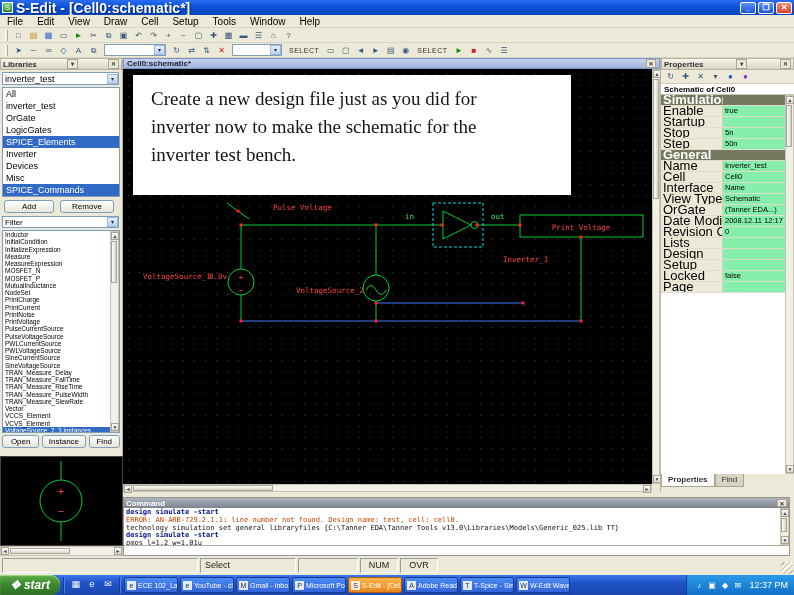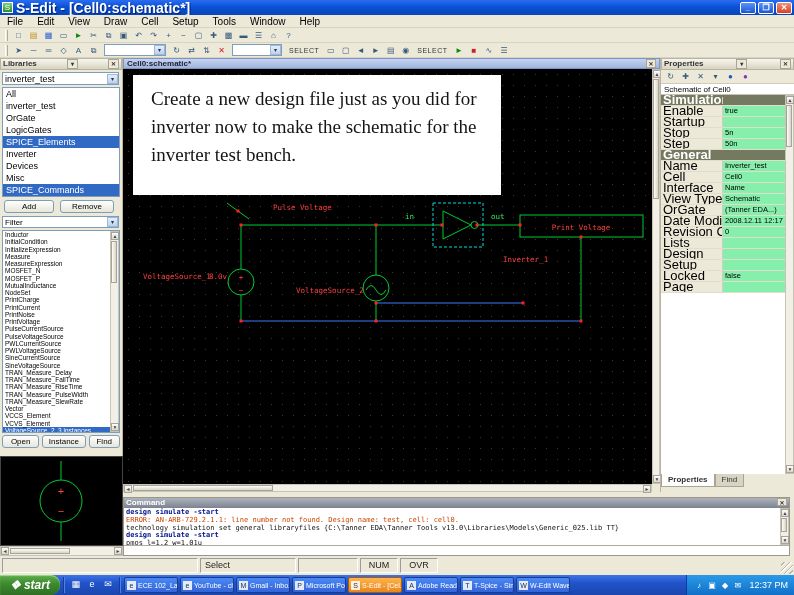--- a/index.html
+++ b/index.html
@@ -16,32 +16,32 @@
   .menubar{left:0;top:15px;width:794px;height:13px;display:flex;align-items:center;background:#ece9d8;border-bottom:1px solid #d8d4c4}
   .menuitem{font-size:10px;padding:0 7px;line-height:13px}
   .toolbar{left:0;width:794px;height:15px;display:flex;align-items:center;background:#ece9d8;border-bottom:1px solid #d8d4c4;padding-left:2px}
   .grip{width:3px;height:11px;border-left:1px solid #fff;border-right:1px solid #b0ab98;margin:0 3px}
   .tbi{width:15px;height:13px;font-size:8px;line-height:12px;text-align:center;color:#355a7a;border:1px solid transparent}
   .c-green{color:#0a8a0a}.c-blue{color:#2255cc}.c-yellow{color:#b8860b}.c-red{color:#cc2222}.c-purple{color:#8833cc}
   .combo{height:12px;background:#fff;border:1px solid #7f9db9;display:flex;align-items:center;font-size:8px;padding-left:2px;margin:0 3px}
   .combo .arrow{margin-left:auto;width:11px;height:10px;background:linear-gradient(#e6eefb,#bcd1f0);border:1px solid #9db9d9;font-size:6px;line-height:8px;text-align:center;color:#234}
   .modelabel{font-size:7px;color:#333;margin:0 4px;letter-spacing:.5px}
   
-  .panelcap{height:12px;background:linear-gradient(#f8f6ee,#d8d4c2);border:1px solid #b8b4a2;display:flex;align-items:flex-start;padding:0 2px;font-size:8px;font-weight:bold;color:#333}
+  .panelcap{height:12px;background:linear-gradient(#f8f6ee,#d8d4c2);border:1px solid #b8b4a2;display:flex;align-items:center;padding:0 2px;font-size:8px;font-weight:bold;color:#333}
   .panelcap .cbtn{margin-left:auto}
   .cbtn{width:11px;height:10px;font-size:6px;line-height:9px;text-align:center;border:1px solid #a8a496;background:#ece9d8;color:#333;margin-left:1px}
   .listbox{background:#fff;border:1px solid #7f9db9;overflow:hidden;position:relative}
   .lrow{height:12px;line-height:12px;font-size:9px;padding-left:3px;white-space:nowrap}
   .crow{height:7.25px;line-height:7.25px;font-size:6.5px;padding-left:2px;white-space:nowrap}
   .lrow.selected,.crow.selected{background:#316ac5;color:#fff}
   .xpbtn{border:1px solid #7b9ebd;border-radius:3px;background:linear-gradient(#fefefe,#e8e6d8);font-size:8px;text-align:center;font-family:"Liberation Sans",sans-serif}
   
   .canvas{background-color:#000;background-image:radial-gradient(circle,#343c34 .8px,transparent .9px);background-size:11px 11px}
   .canvas svg text{font-family:"DejaVu Sans Mono",monospace;font-size:7.5px}
-  .slidebox{position:absolute;left:10px;top:6px;width:368px;height:120px;background:#fff;padding:10px 0 0 18px}
+  .slidebox{position:absolute;left:10px;top:6px;width:438px;height:120px;background:#fff;padding:10px 0 0 18px}
   .slideline{font-family:"Liberation Serif",serif;font-size:19px;line-height:28px;color:#151515}
   .childcap{background:linear-gradient(#c6d3f0,#9fb4dd);border:1px solid #7f94c0;display:flex;align-items:center;padding:0 3px;font-size:8px;font-weight:bold;color:#223}
   
   .sbv{background:#f2f0e6;border:1px solid #c8c4b4;display:flex;flex-direction:column}
   .sbh{background:#f2f0e6;border:1px solid #c8c4b4;display:flex}
   .sbtn{width:8px;height:8px;background:linear-gradient(#fdfdfb,#dcd8c8);border:1px solid #a8a498;font-size:5px;line-height:6px;text-align:center;color:#446}
   .sthumbv{width:6px;height:42px;margin:1px 0 0 0;background:linear-gradient(90deg,#fdfdfb,#d8d4c4);border:1px solid #a8a498}
   .sthumbh{height:6px;width:60px;margin-left:1px;background:linear-gradient(#fdfdfb,#d8d4c4);border:1px solid #a8a498;align-self:center}
   .sbv .sbtn:last-child{margin-top:auto}
   .sbh .sbtn:last-child{margin-left:auto}
@@ -341,21 +341,21 @@
   </div>
   <div style="display:flex;align-items:center;height:14px;border-bottom:1px solid #d0ccba;padding-left:2px">
 
   <span class="tbi">↻</span>
       <span class="tbi">✚</span>
       <span class="tbi">✕</span>
       <span class="tbi">▾</span>
       <span class="tbi c-blue">●</span>
       <span class="tbi c-purple">●</span>
     </div>
-  <div style="height:11px;background:#fff;border-bottom:1px solid #c8c4b4;font-size:8px;font-weight:normal;line-height:11px;padding-left:3px">Schematic of Cell0</div>
+  <div style="height:11px;background:#fff;border-bottom:1px solid #c8c4b4;font-size:8px;font-weight:bold;line-height:11px;padding-left:3px">Schematic of Cell0</div>
   <div style="position:relative;height:379px;background:#fff;overflow:hidden">
     <div style="width:125px">
 
         <div class="prow section">
           <span class="pname">Simulation</span>
           <span class="pval"></span>
         </div>
 
         <div class="prow">
           <span class="pname">Enable</span>

